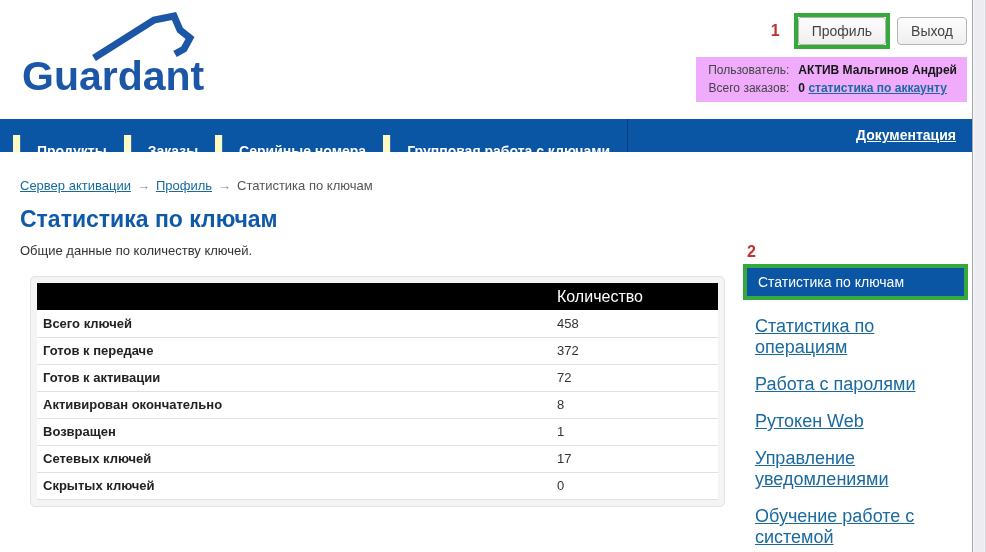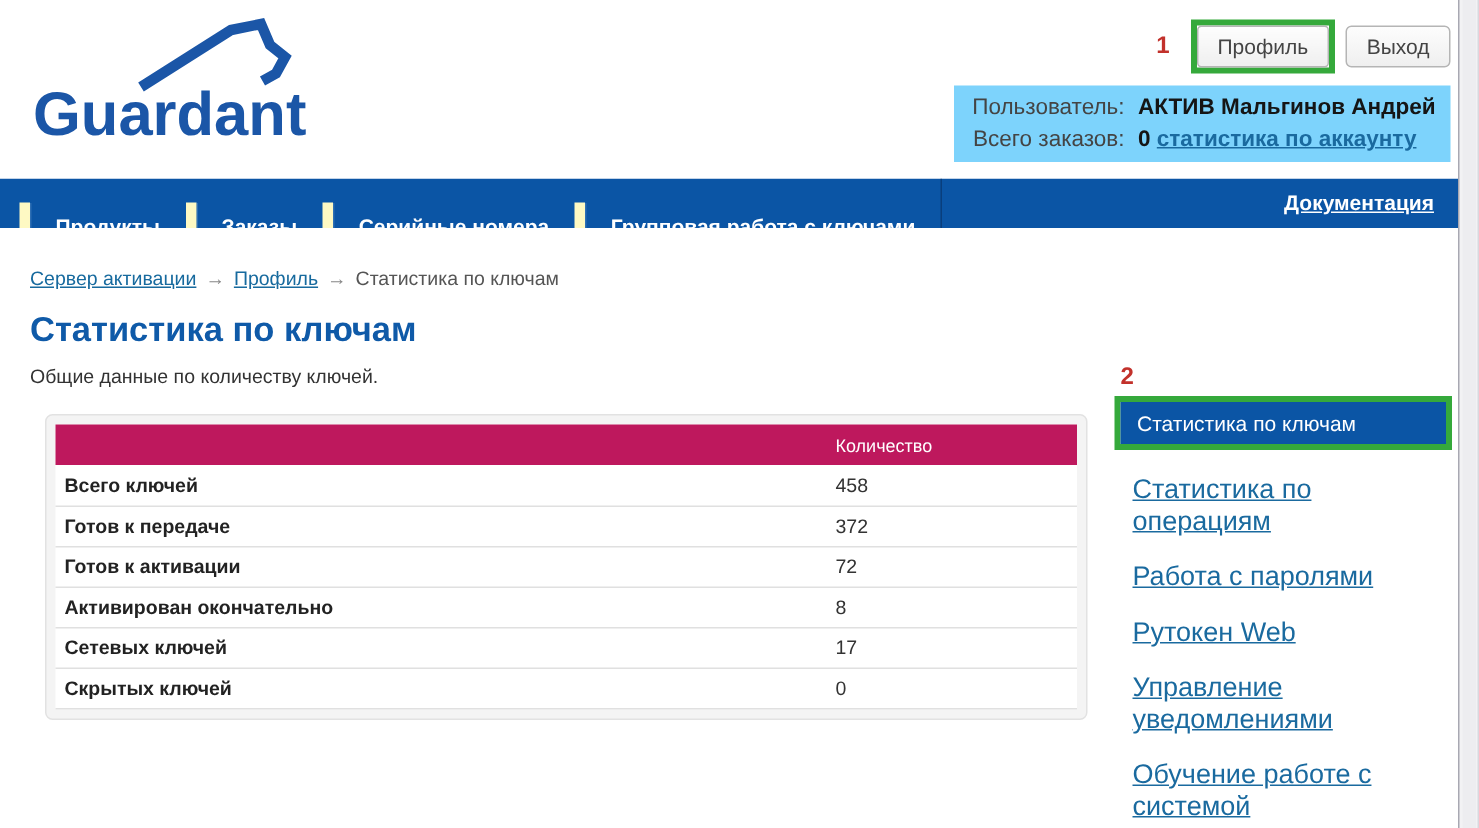--- a/index.html
+++ b/index.html
@@ -19,22 +19,22 @@
   .logo { position:absolute; left:14px; top:4px; }
 
   .account-buttons { position:absolute; top:13px; right:5px; display:flex; align-items:center; }
   .anno-num { color:#c2312b; font-weight:bold; font-size:16px; margin-right:14px; }
   .hl-box { border:4px solid #35a93b; margin-right:7px; }
   .btn { display:inline-block; padding:5px 13px; font-size:14px; color:#444;
     font-family:"Liberation Sans", sans-serif;
     background:linear-gradient(#fdfdfd,#efefef); border:1px solid #b5b5b5; border-radius:4px; cursor:pointer; }
   .hl-box .btn { border-radius:3px; }
 
-  .user-box { position:absolute; top:57px; right:5px; background:#7dd3fc; padding:6px 10px 7px 12px;
-    display:grid; grid-template-columns:auto auto; column-gap:9px; row-gap:4px; font-size:15px; }
+  .user-box { position:absolute; top:57px; right:5px; background:#f0abfc; padding:6px 10px 7px 12px;
+    display:grid; grid-template-columns:auto auto; column-gap:9px; row-gap:4px; font-size:12px; }
   .user-box .lbl { color:#444; text-align:right; white-space:nowrap; }
   .user-box .val { color:#151515; font-weight:bold; white-space:nowrap; }
   .acct-link { color:#1a6a9f; text-decoration:underline; font-weight:bold; cursor:pointer; }
 
   
   .nav { height:33px; background:#0b55a5; display:flex; align-items:stretch; padding-left:13px; }
   .nav-item { color:#fff; font-weight:bold; font-size:14px; line-height:33px; padding:0 17px;
     border-left:7px solid #fef9c3; box-shadow:inset 1px 0 0 #2e6fb4; cursor:pointer; white-space:nowrap;margin-top:16px; }
   .nav-endcap { width:0; border-left:1px solid #093e7c; box-shadow:inset 1px 0 0 #2e6fb4; }
   .nav-doc { margin-left:auto; margin-right:16px; line-height:33px; color:#fff; font-weight:bold;
@@ -44,21 +44,21 @@
   .breadcrumb { margin:26px 0 0 20px; font-size:13px; color:#555; }
   .bc-link { color:#176a9e; text-decoration:underline; cursor:pointer; }
   .bc-sep { color:#888; margin:0 6px; }
   .page-title { margin:13px 0 0 20px; font-size:23px; font-weight:bold; color:#0f5aa8; }
   .subtitle { margin:10px 0 0 20px; font-size:13px; color:#333; }
 
   
   .table-panel { margin:18px 0 0 30px; width:695px; background:#f4f4f4;
     border:1px solid #e2e2e2; border-radius:5px; padding:6px; }
   table.stats { width:100%; border-collapse:collapse; background:#fff; font-size:13px; }
-  .stats thead th { background:#be185d; color:#fff; font-weight:normal; font-size:12px;
+  .stats thead th { background:#000000; color:#fff; font-weight:normal; font-size:16px;
     height:27px; text-align:left; }
   .stats th.val-col, .stats td.val { width:168px; padding-left:7px; }
   .stats tbody td { border-bottom:1px solid #e0e0e0; height:27px; }
   .stats td.lbl { font-weight:bold; color:#222; padding-left:6px; }
   .stats td.val { color:#333; }
 
   
   .sidebar { position:absolute; left:743px; top:243px; width:225px; }
   .sidebar .anno-num2 { color:#c2312b; font-weight:bold; font-size:16px; margin-left:4px; }
   .hl-box2 { border:4px solid #35a93b; margin-top:3px; }
@@ -129,20 +129,24 @@
           </tr>
           <tr>
             <td class="lbl">Готов к активации</td>
             <td class="val">72</td>
           </tr>
           <tr>
             <td class="lbl">Активирован окончательно</td>
             <td class="val">8</td>
           </tr>
           <tr>
+            <td class="lbl">Возвращен</td>
+            <td class="val">1</td>
+          </tr>
+          <tr>
             <td class="lbl">Сетевых ключей</td>
             <td class="val">17</td>
           </tr>
           <tr>
             <td class="lbl">Скрытых ключей</td>
             <td class="val">0</td>
           </tr>
         </tbody>
       </table>
     </div>

